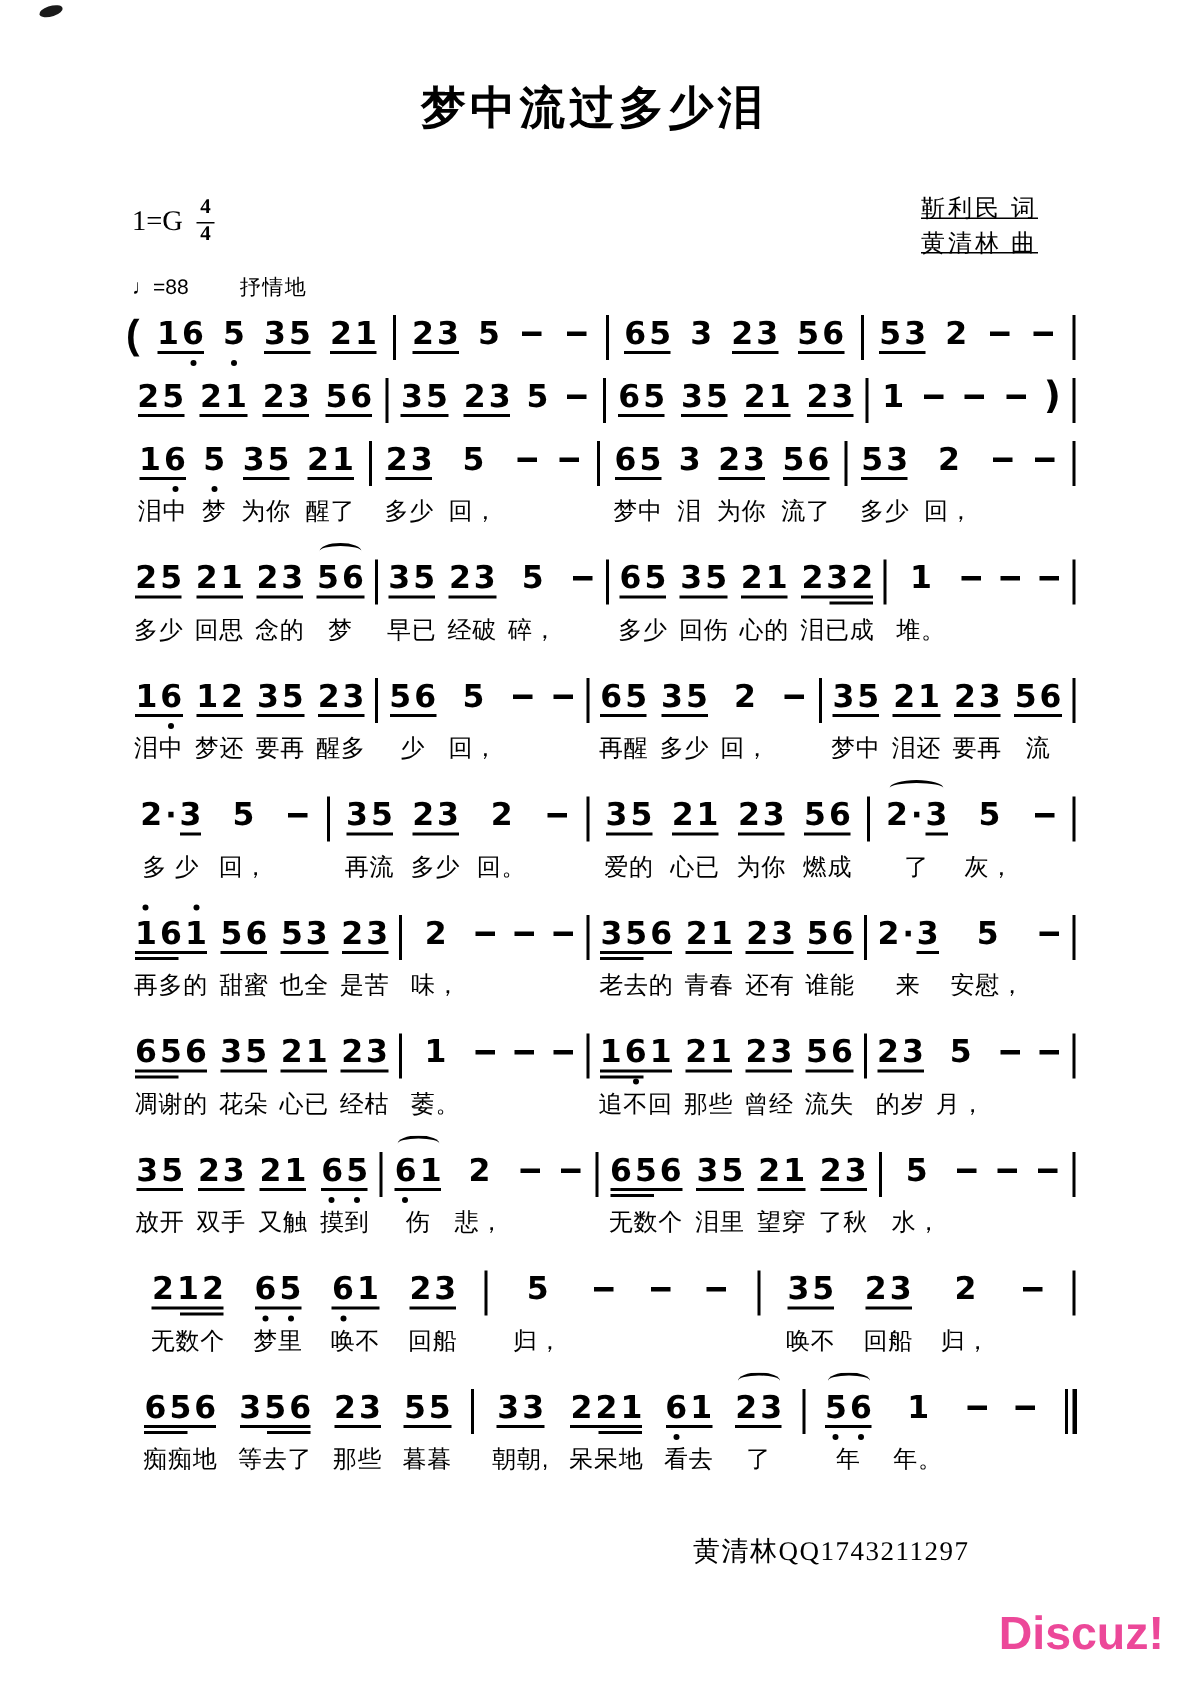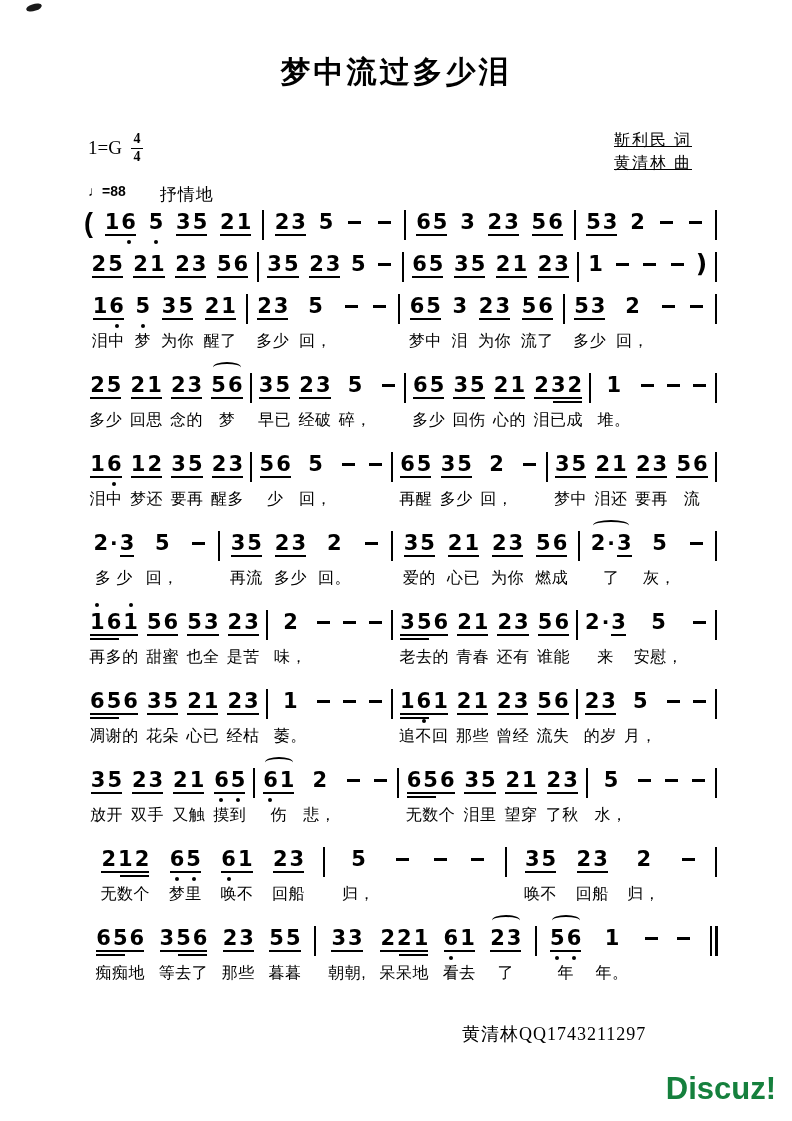--- a/index.html
+++ b/index.html
@@ -18,22 +18,22 @@
     font-size:19px; display:flex; align-items:center; }
   .frac { display:inline-flex; flex-direction:column; align-items:center;
     font-weight:bold; font-size:14px; line-height:1.05; margin-left:9px;
     font-family:"Liberation Serif", serif; }
   .frac i { display:block; width:12px; height:1.5px; background:#000; margin:1px 0; }
 
   .authors { position:absolute; right:100px; top:128px; text-align:left;
     font-family:"Liberation Serif", serif; font-size:16px; line-height:1.45; letter-spacing:2px;text-decoration:underline; }
 
   .tempo { position:absolute; left:88px; top:183px; font-size:14px; display:flex; gap:34px; }
-  .tempo .mark { font-weight:bold; }
-  .tempo .expr { font-size:17px; letter-spacing:1px;font-family:Liberation Serif, serif; }
+  .tempo .mark { font-weight:normal; }
+  .tempo .expr { font-size:14px; letter-spacing:1px;font-family:Liberation Serif, serif; }
 
   .score { position:absolute; left:84px; top:210px; width:634px; }
   .score-line { display:flex; align-items:flex-start; margin-bottom:12px; }
   .score-line.with-lyr { margin-bottom:24px; }
 
   .open { font-size:27px; font-weight:bold; line-height:26px; margin-right:2px; flex:0 0 auto; }
 
   .measure { display:flex; justify-content:space-evenly; align-items:flex-start;
     flex:1 1 auto; min-width:0; }
   .cell { display:flex; flex-direction:column; align-items:center; padding:0 2px; }
@@ -60,21 +60,21 @@
   .bar-end { display:flex; gap:3px; margin-left:5px; flex:0 0 auto; }
   .bar-end .thin { width:2px; height:30px; background:#000; }
   .bar-end .thick { width:3.5px; height:30px; background:#000; }
 
   .lyr { font-size:16px; margin-top:13px; white-space:nowrap; height:18px;
     letter-spacing:0.5px; font-family:"Liberation Sans", sans-serif; }
 
   .credit { position:absolute; left:462px; top:1022px;
     font-family:"Liberation Serif", serif; font-size:18px; letter-spacing:1px; }
   .watermark { position:absolute; right:16px; bottom:14px; font-size:31px;
-    font-weight:bold; color:#15803d; font-family:"Liberation Sans", sans-serif; }
+    font-weight:bold; color:#ec4899; font-family:"Liberation Sans", sans-serif; }
 </style>
 </head>
 <body>
 
 <div class="sheet">
   <div class="artifact"></div>
 
   <div class="title">梦中流过多少泪</div>
 
   <div class="keysig">

